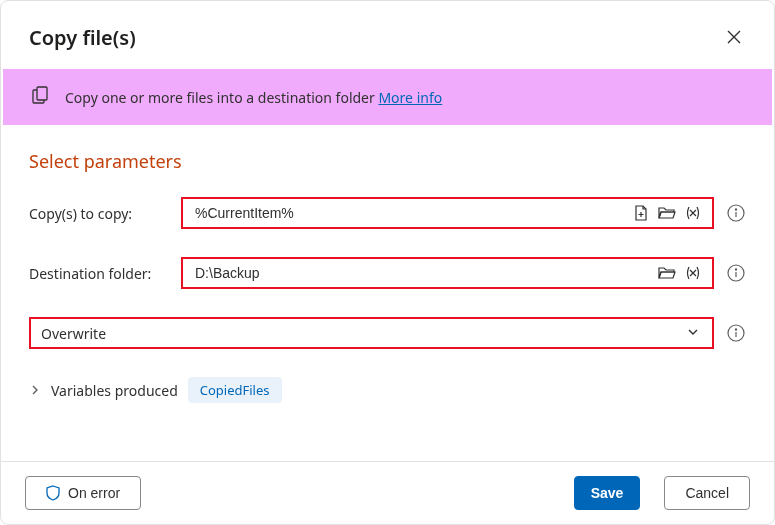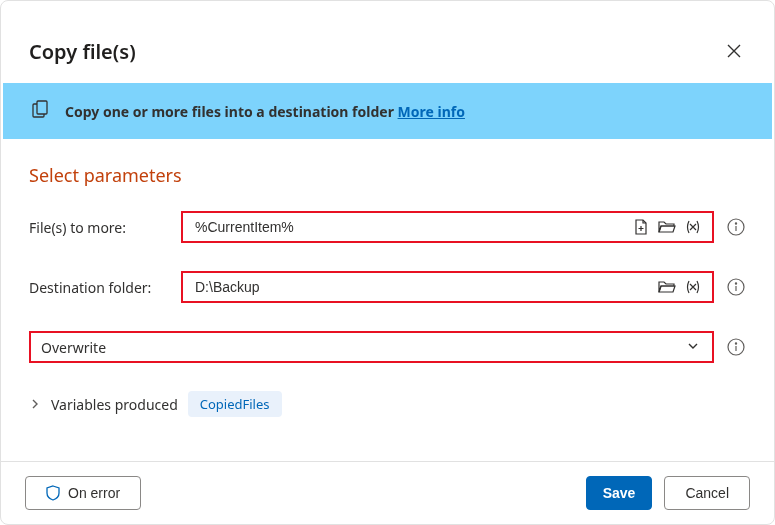--- a/index.html
+++ b/index.html
@@ -17,43 +17,42 @@
     border-radius: 8px;
     display: flex;
     flex-direction: column;
     position: relative;
     background: #fff;
   }
   .header {
     display: flex;
     align-items: center;
     justify-content: space-between;
-    padding: 34px 24px 16px 28px;
+    padding: 20px 24px 16px 28px;
   }
   .title {
     font-size: 20px;
     font-weight: 600;
     color: #201f1e;
   }
   .close-btn {
     width: 32px; height: 32px;
     display: flex; align-items: center; justify-content: center;
     cursor: pointer;
     color: #323130;
     background: transparent;
     border: none;
   }
   .info-strip {
-    background: #7dd3fc;
+    background: #f0abfc;
     padding: 16px 28px;
     display: flex;
     align-items: center;
     gap: 14px;
     margin: 0 2px;
-    font-weight: bold;
   }
   .more-link {
     color: #0067b8;
     text-decoration: underline;
     cursor: pointer;
   }
   .body {
     padding: 24px 28px 8px 28px;
     flex: 1;
   }
@@ -123,21 +122,21 @@
     color: #0067b8;
     padding: 4px 12px;
     border-radius: 4px;
     font-size: 13px;
     cursor: pointer;
   }
   .footer {
     border-top: 1px solid #e1e1e1;
     padding: 14px 24px;
     display: flex;
-    gap: 12px;
+    gap: 24px;
   }
   .btn {
     height: 34px;
     padding: 0 20px;
     border-radius: 4px;
     font-size: 14px;
     cursor: pointer;
     display: flex;
     align-items: center;
     gap: 8px;
@@ -178,21 +177,21 @@
     <span>
       <span>Copy one or more files into a destination folder</span>
       <a class="more-link">More info</a>
     </span>
   </div>
 
   <div class="body">
     <div class="section-title">Select parameters</div>
 
     <div class="row">
-      <div class="label">File(s) to more:</div>
+      <div class="label">Copy(s) to copy:</div>
       <div class="field-wrap">
         <input class="field-text" value="%CurrentItem%" style="">
         <button class="icon-btn">
           <svg width="16" height="16" viewBox="0 0 16 16" fill="none" stroke="currentColor" stroke-width="1.2">
               <path d="M3 1 h7 l3 3 v11 H3 Z"></path>
               <path d="M10 1 v3 h3"></path>
               <path d="M8 7 v5 M5.5 9.5 h5"></path>
             </svg>
         </button>
         <button class="icon-btn">

